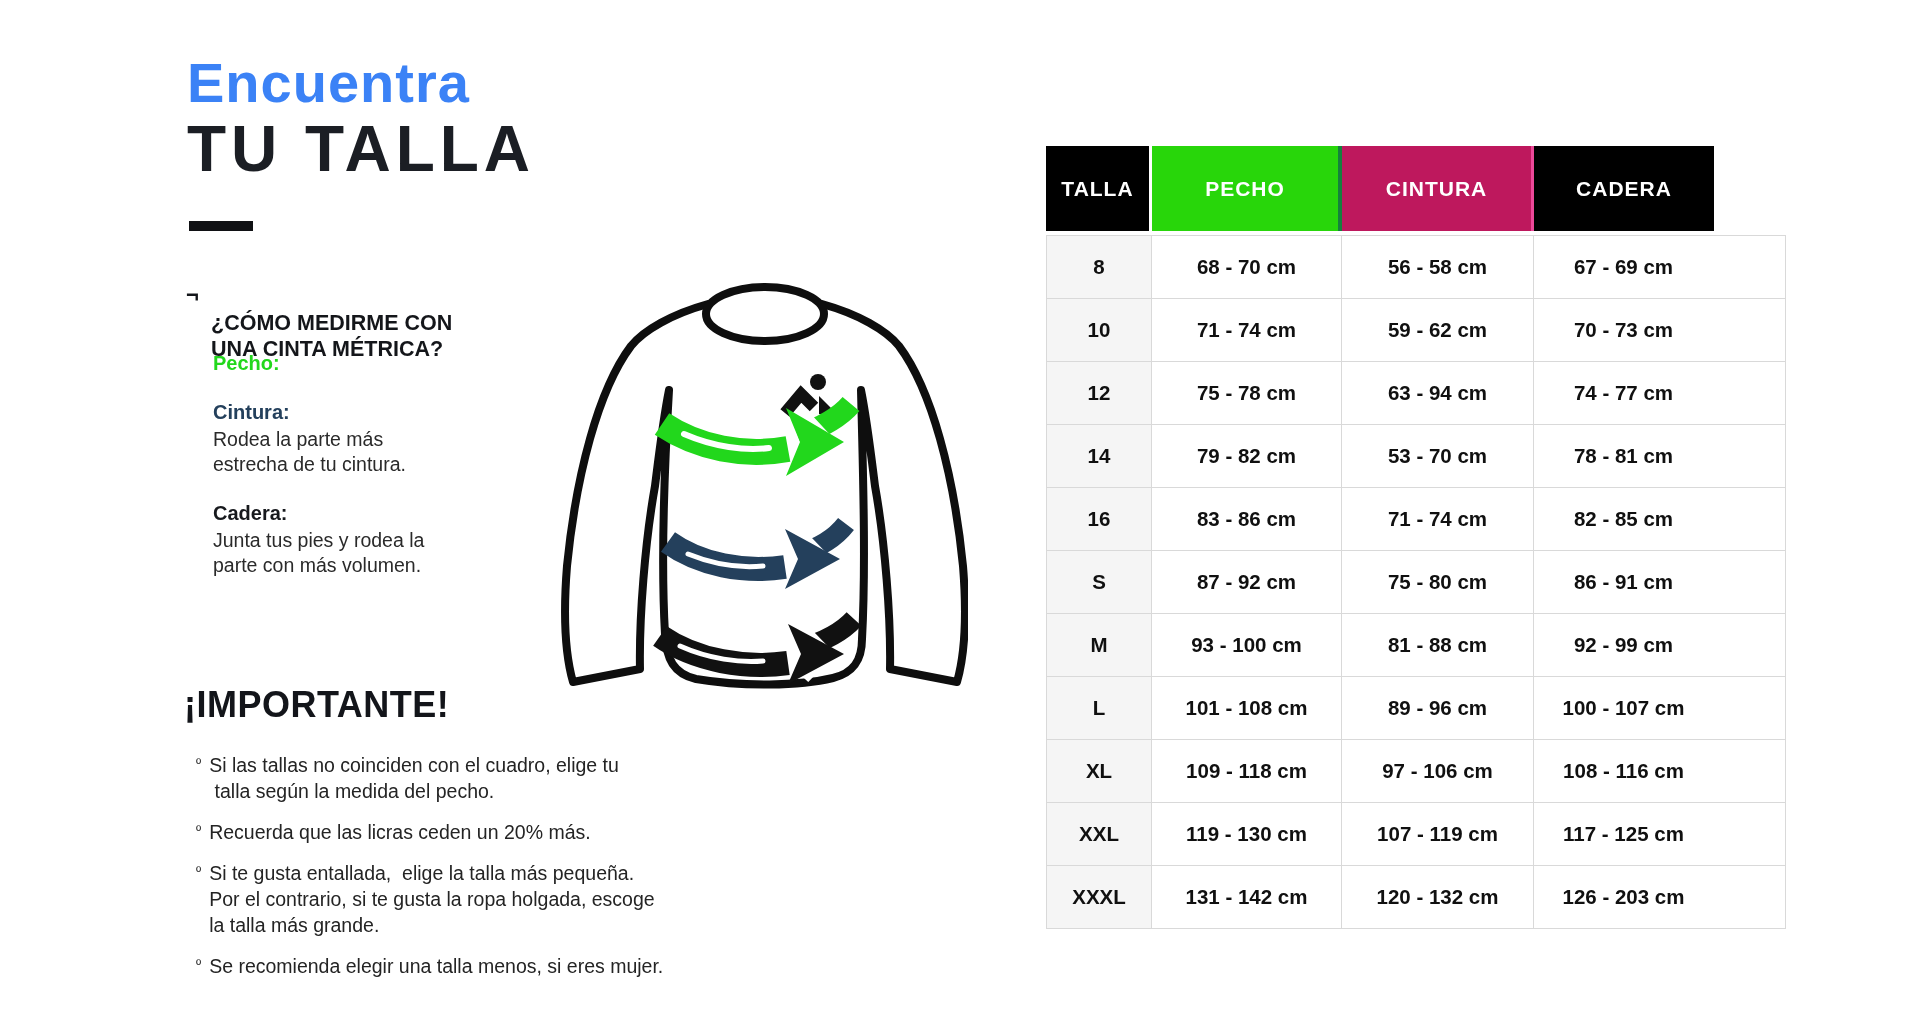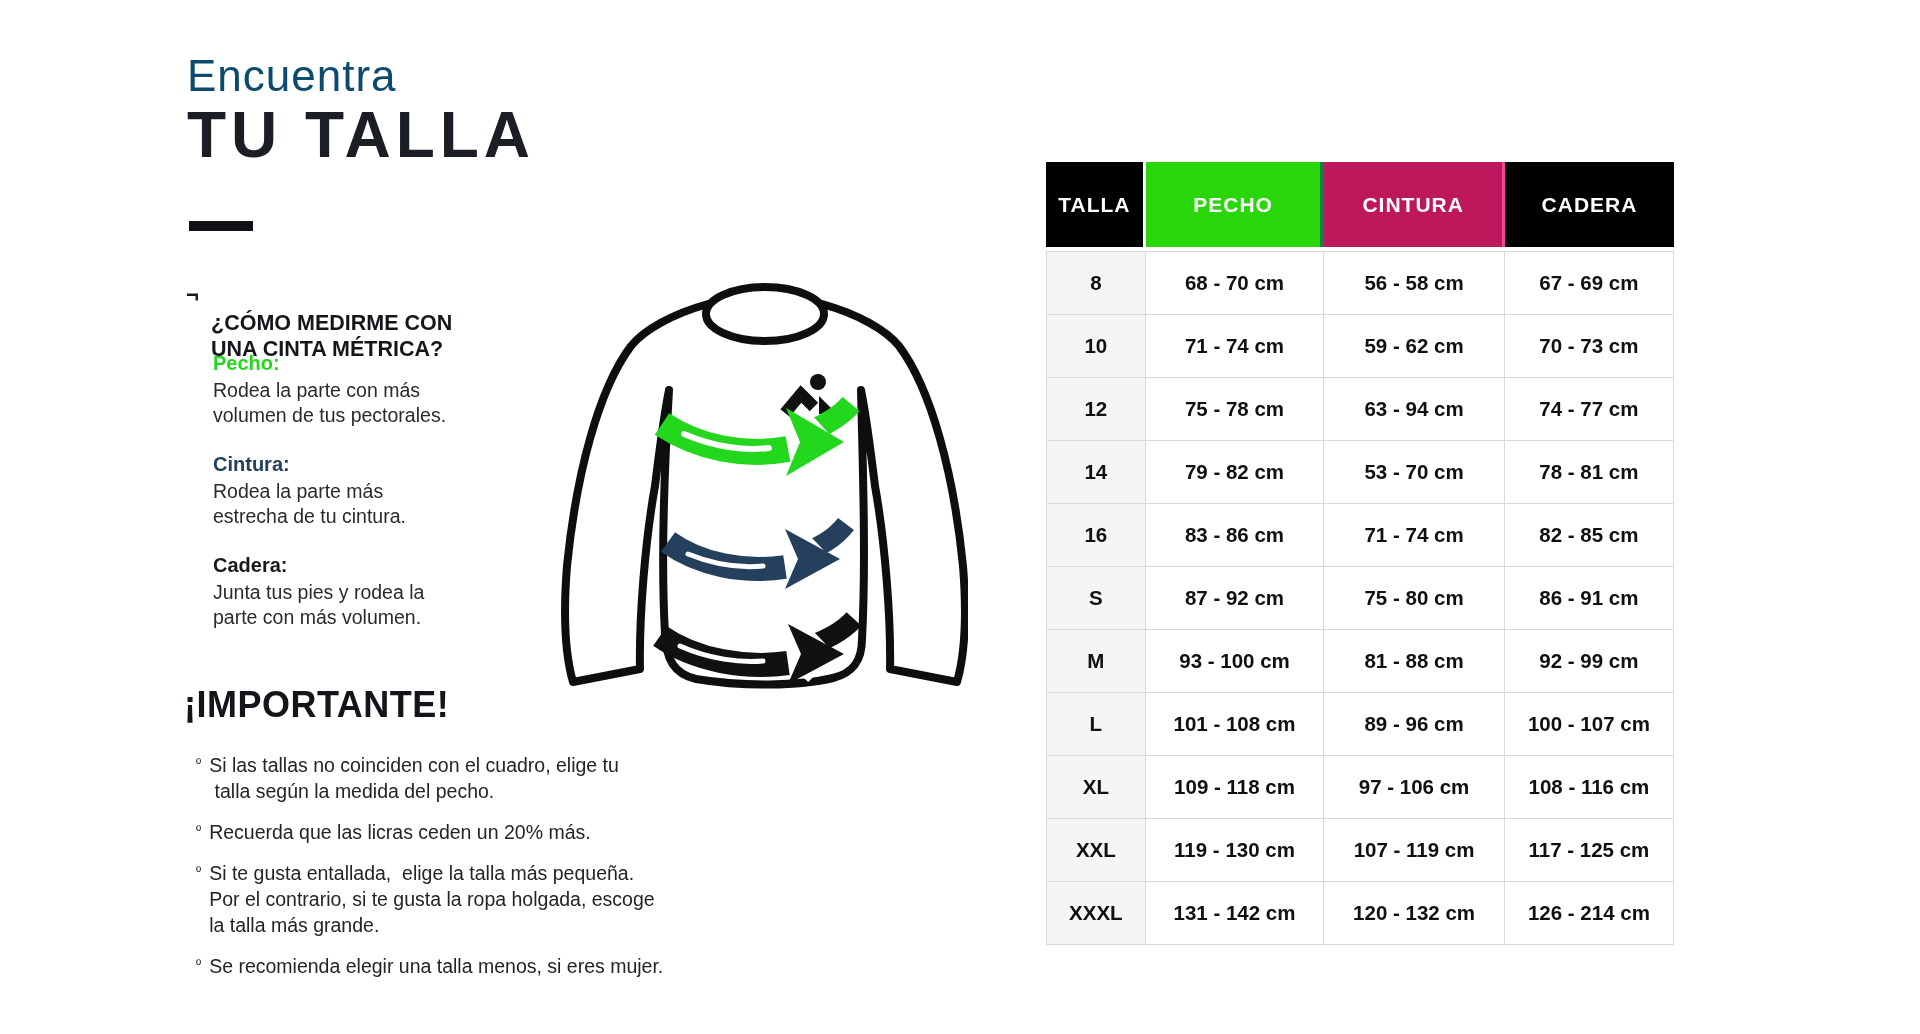--- a/index.html
+++ b/index.html
@@ -6,21 +6,21 @@
   html,body { background:#ffffff; }
   body {
     width:1920px; height:1034px; position:relative; overflow:hidden;
     font-family:"Liberation Sans","DejaVu Sans",sans-serif;
     -webkit-font-smoothing:antialiased;
   }
   .abs { position:absolute; }
 
   
   .title-block { left:187px; top:52px; }
-  .title-green { font-size:44px; font-weight:400; color:#0c4a6e; letter-spacing:1px; line-height:1.1; }
+  .title-green { font-size:56px; font-weight:700; color:#3b82f6; letter-spacing:1px; line-height:1.1; }
   .title-dark  { font-size:64px; font-weight:900; color:#1b1e24; letter-spacing:5px; line-height:1.05; margin-top:2px; }
   .title-dash  { left:189px; top:221px; width:64px; height:10px; background:#101114; }
 
   
   .howto-heading {
     left:186px; top:284px; width:360px;
     font-size:21.5px; font-weight:700; color:#14161a; line-height:26px;
     white-space:pre-line; padding-left:25px; position:absolute;
   }
   .howto-marker { position:absolute; left:0; top:-2px; font-weight:700; font-size:22px; color:#14161a; }
@@ -44,21 +44,21 @@
   .shirt-wrap { left:548px; top:274px; width:420px; height:430px; }
   .outline { fill:#ffffff; stroke:#0e0e0e; stroke-width:8; stroke-linejoin:round; }
   .arrow-green  { stroke:#22d71c; } .fill-green { fill:#22d71c; }
   .arrow-navy   { stroke:#24405c; } .fill-navy  { fill:#24405c; }
   .arrow-black  { stroke:#111111; } .fill-black { fill:#111111; }
   .band  { fill:none; stroke-linecap:butt; }
   .wmark { fill:none; stroke:#ffffff; }
   .swoosh{ fill:none; stroke:#ffffff; stroke-linecap:round; }
 
   
-  .size-table { left:1046px; top:162px; width:628px; }
+  .size-table { left:1046px; top:146px; width:740px; }
   .thead { display:flex; height:85px; }
   .th {
     display:flex; align-items:center; justify-content:center;
     color:#ffffff; font-size:21px; font-weight:700; letter-spacing:1px;
   }
   .th.c0 { width:106px; background:#000000; border-right:3px solid #fff; }
   .th.c1 { width:190px; background:#28d60a; border-right:4px solid #15803d; }
   .th.c2 { width:192px; background:#be185d; border-right:3px solid #ec4899; }
   .th.c3 { width:180px; background:#000000; }
   .tbody { margin-top:4px; border:1px solid #d9d9d9; border-bottom:none; }
@@ -83,22 +83,20 @@
 <div class="abs title-dash"></div>
 
 <div class="howto-heading">
   <span class="howto-marker">¬</span><span>¿CÓMO MEDIRME CON
 UNA CINTA MÉTRICA?</span>
 </div>
 
 <div class="abs measure-list">
   <div class="measure-item">
     <div class="measure-label green">Pecho:</div>
-    <div class="measure-text">Rodea la parte con más
-volumen de tus pectorales.</div>
   </div>
   <div class="measure-item">
     <div class="measure-label navy">Cintura:</div>
     <div class="measure-text">Rodea la parte más
 estrecha de tu cintura.</div>
   </div>
   <div class="measure-item">
     <div class="measure-label dark">Cadera:</div>
     <div class="measure-text">Junta tus pies y rodea la
 parte con más volumen.</div>
@@ -252,16 +250,16 @@
     <div class="tr">
       <div class="td c0">XXL</div>
       <div class="td c1">119 - 130 cm</div>
       <div class="td c2">107 - 119 cm</div>
       <div class="td c3">117 - 125 cm</div>
     </div>
     <div class="tr">
       <div class="td c0">XXXL</div>
       <div class="td c1">131 - 142 cm</div>
       <div class="td c2">120 - 132 cm</div>
-      <div class="td c3">126 - 214 cm</div>
+      <div class="td c3">126 - 203 cm</div>
     </div>
   </div>
 </div>
 
 </body></html>

